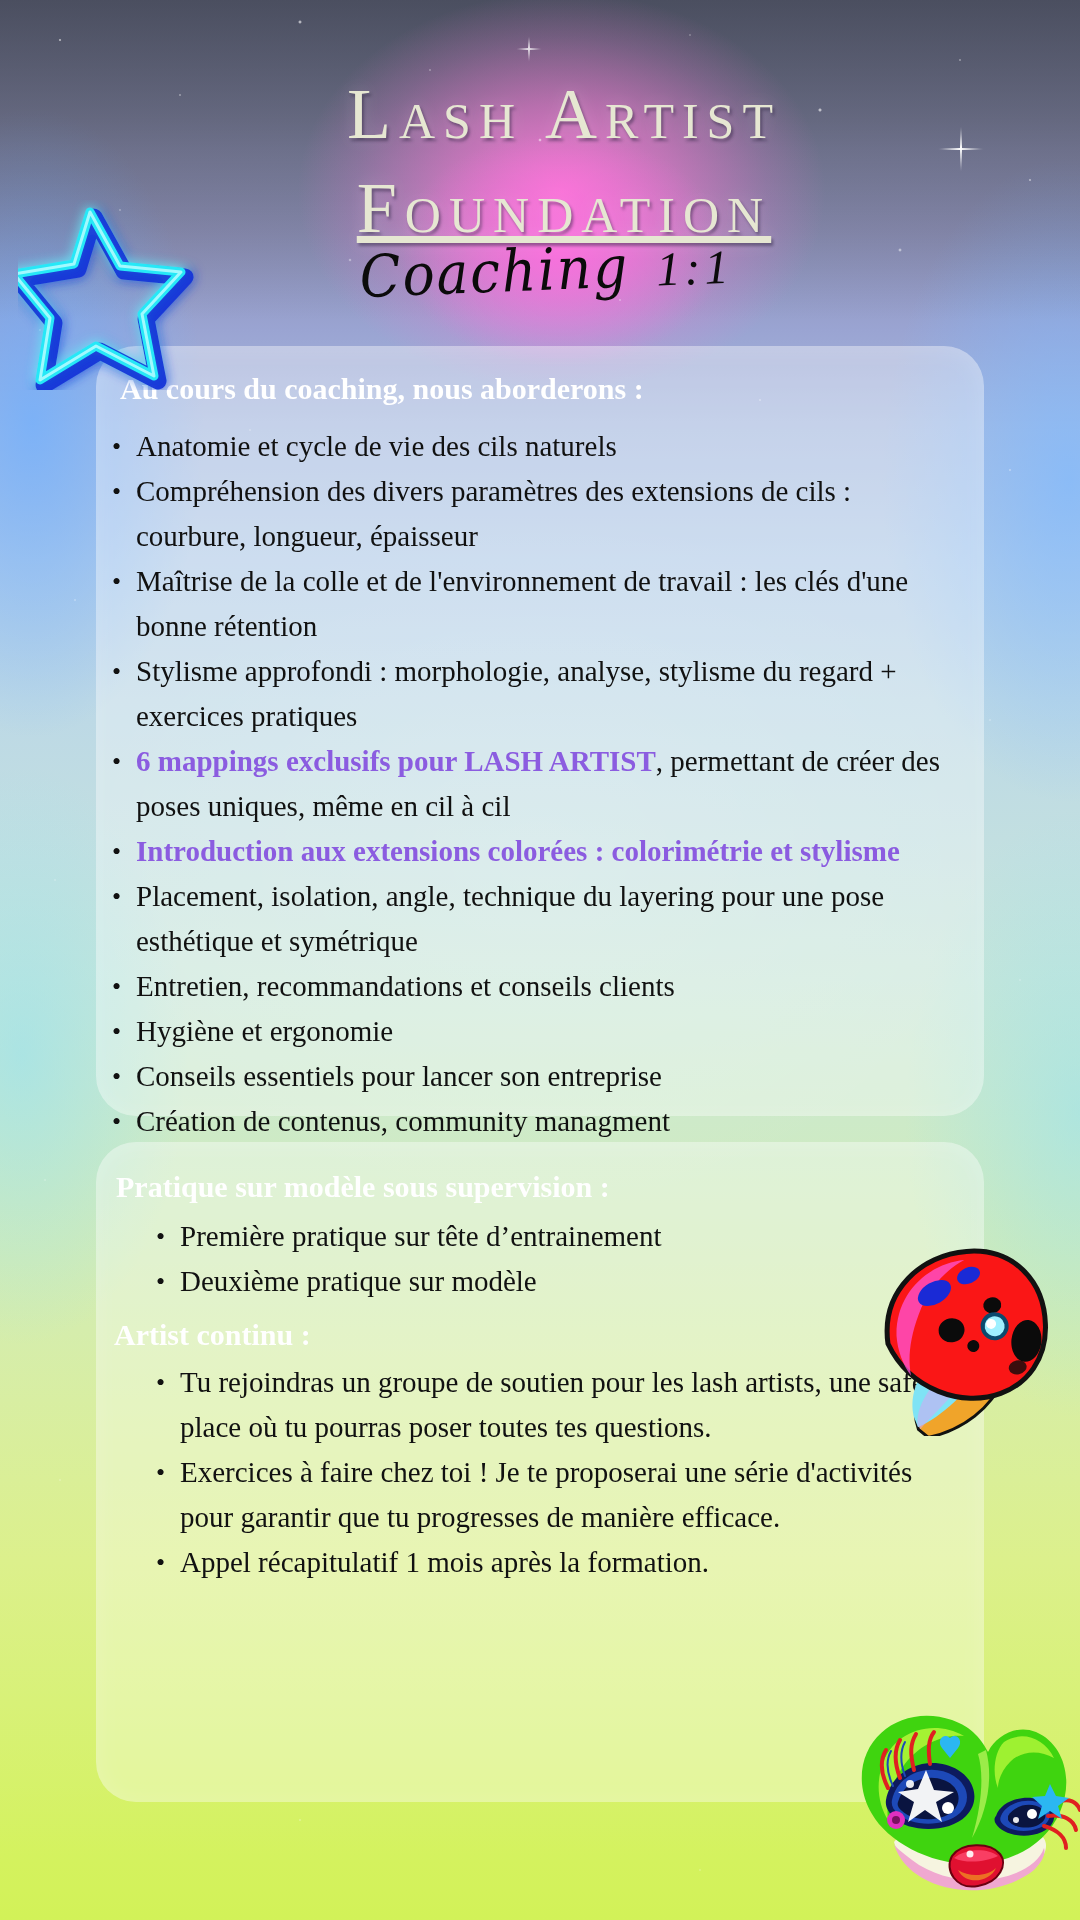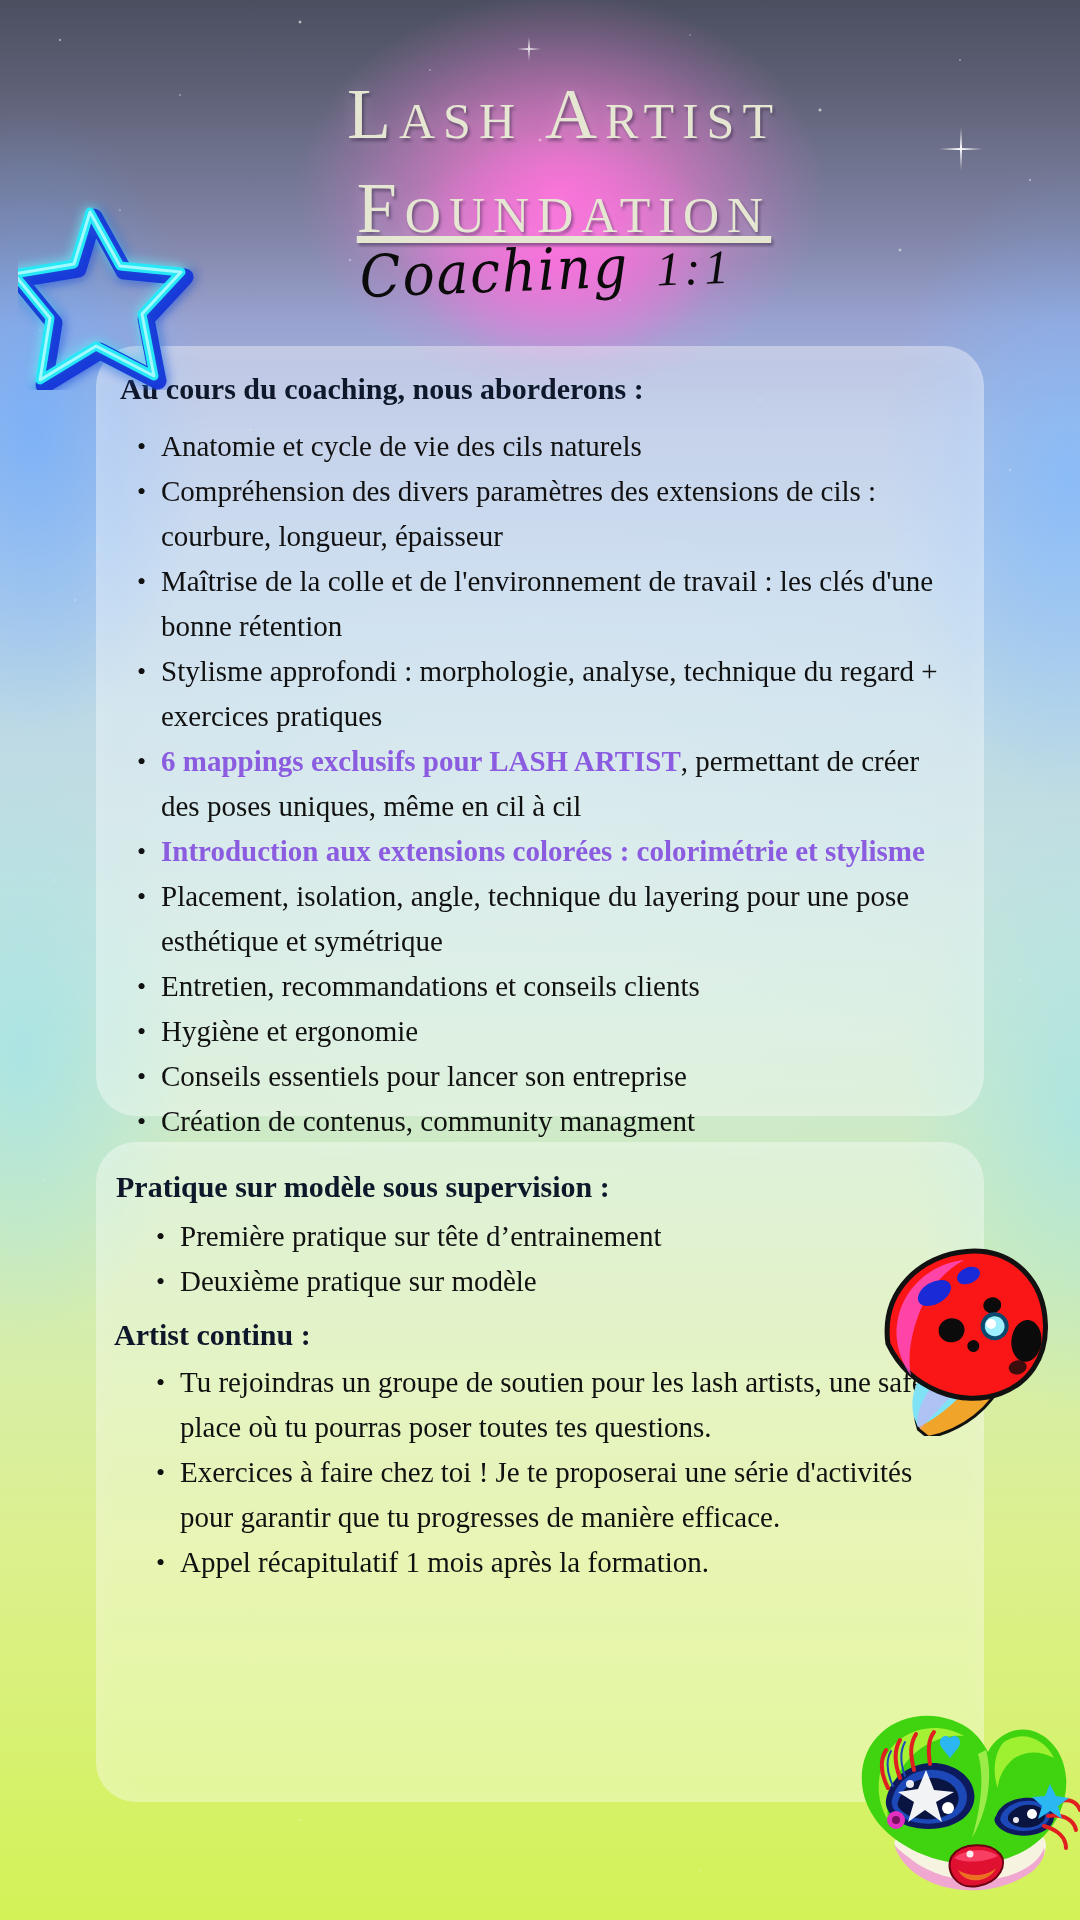--- a/index.html
+++ b/index.html
@@ -131,39 +131,39 @@
     background:rgba(255,255,255,.34);
     box-shadow:0 2px 26px rgba(255,255,255,.18) inset;
     z-index:5;
   }
   .card1{left:96px;top:346px;width:888px;height:770px;}
   .card2{left:96px;top:1142px;width:888px;height:660px;}
 
   .card-inner{position:absolute;inset:0;padding:0;}
   .card-h{
     font-family:"Liberation Serif",serif;
-    font-weight:bold;font-size:30px;color:#0f172a;
+    font-weight:bold;font-size:30px;color:#ffffff;
   }
   ul.blist{list-style:none;margin:0;padding:0;}
   ul.blist li{
     position:relative;
     font-family:"Liberation Serif",serif;
     font-size:29px;
     line-height:45px;
     color:#111;
     padding-left:28px;
   }
   ul.blist li::before{
     content:"•";position:absolute;left:4px;top:0;font-size:26px;line-height:45px;color:#111;
   }
   .hl{color:#8b5ce0;font-weight:bold;}
 
   
   .c1-h{position:absolute;left:24px;top:26px;}
-  .c1-list{position:absolute;left:37px;top:78px;right:22px;}
+  .c1-list{position:absolute;left:12px;top:78px;right:22px;}
   .c1-list li{margin-bottom:0px;}
 
   
   .c2-h1{position:absolute;left:20px;top:28px;}
   .c2-l1{position:absolute;left:56px;top:72px;right:40px;}
   .c2-h2{position:absolute;left:18px;top:176px;}
   .c2-l2{position:absolute;left:56px;top:218px;right:40px;}
   .c2-l1 li,.c2-l2 li{font-size:28px;line-height:42px;}
 
   
@@ -219,21 +219,21 @@
   </g>
 </svg>
 
 <div class="card card1">
   <div class="card-inner">
     <div class="card-h c1-h">Au cours du coaching, nous aborderons :</div>
     <ul class="blist c1-list" id="curriculum-list">
         <li>Anatomie et cycle de vie des cils naturels</li>
         <li>Compréhension des divers paramètres des extensions de cils : courbure, longueur, épaisseur</li>
         <li>Maîtrise de la colle et de l'environnement de travail : les clés d'une bonne rétention</li>
-        <li>Stylisme approfondi : morphologie, analyse, technique du regard + exercices pratiques</li>
+        <li>Stylisme approfondi : morphologie, analyse, stylisme du regard + exercices pratiques</li>
         <li><span class="hl">6 mappings exclusifs pour LASH ARTIST</span>, permettant de créer des poses uniques, même en cil à cil</li>
         <li><span class="hl">Introduction aux extensions colorées : colorimétrie et stylisme</span></li>
         <li>Placement, isolation, angle, technique du layering pour une pose esthétique et symétrique</li>
         <li>Entretien, recommandations et conseils clients</li>
         <li>Hygiène et ergonomie</li>
         <li>Conseils essentiels pour lancer son entreprise</li>
         <li>Création de contenus, community managment</li>
       </ul>
   </div>
 </div>

